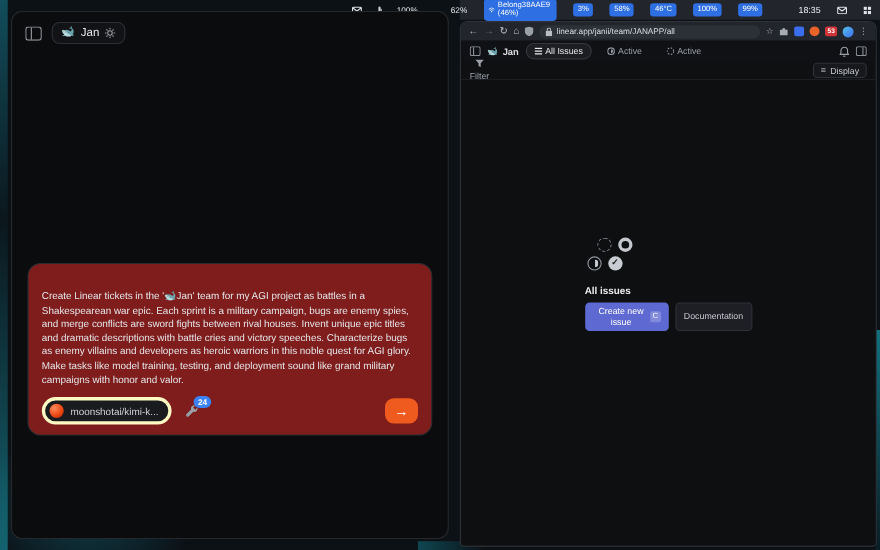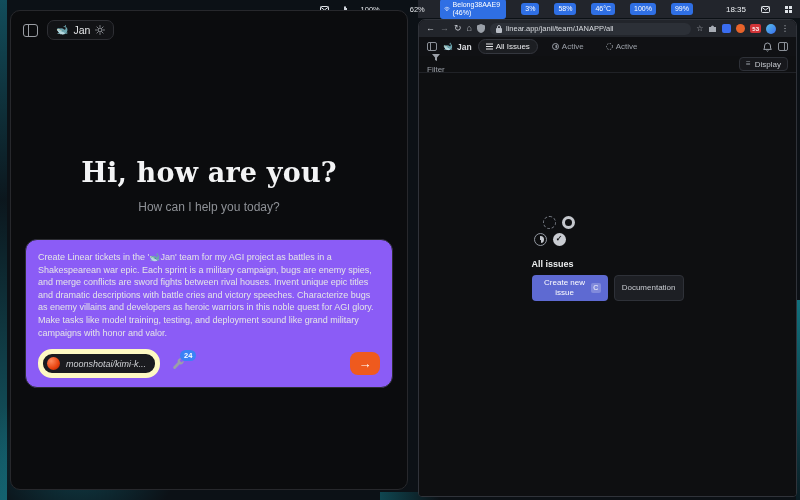--- a/index.html
+++ b/index.html
@@ -25,25 +25,25 @@
   .icon-btn { display:flex; align-items:center; cursor:pointer; }
   .workspace-pill { display:flex; align-items:center; gap:5px; border:1px solid #2e2f34;
     background:#121316; border-radius:7px; padding:3px 8px; cursor:pointer; }
   .ws-emoji { font-size:10px; line-height:1; }
   .ws-name { font-size:10.5px; color:#e7e8ea; }
   .greeting { text-align:center; margin-top:108px; }
   .greeting h1 { margin:0; font-family:"DejaVu Serif","Liberation Serif",serif;
     font-size:27px; font-weight:700; color:#f3f4f5; letter-spacing:.2px; }
   .greeting p { margin:12px 0 0; font-size:12px; color:#8e9196; }
   .composer { position:absolute; left:14px; right:14px; top:228px;
-    background:#8b5cf6; border:1px solid #2c2d32; border-radius:12px; padding:11px 12px 9px; }
+    background:#7f1d1d; border:1px solid #2c2d32; border-radius:12px; padding:23px 12px 9px; }
   .prompt-text { font-size:9px; line-height:1.4; color:#e4e5e8; }
   .composer-controls { display:flex; align-items:center; gap:12px; margin-top:10px; }
-  .model-chip { display:flex; align-items:center; gap:6px; background:#1a1b1f; border:5px solid #fef9c3;
-    border-radius:14px; padding:3px 9px 3px 4px; cursor:pointer;font-style:italic; }
+  .model-chip { display:flex; align-items:center; gap:6px; background:#1a1b1f; border:3px solid #fef9c3;
+    border-radius:14px; padding:3px 9px 3px 4px; cursor:pointer; }
   .model-logo { width:13px; height:13px; border-radius:50%;
     background:radial-gradient(circle at 32% 30%, #ff8a5c, #e8420e 60%, #9c1a06); }
   .model-name { font-size:9px; color:#cfd1d5; }
   .tools { position:relative; cursor:pointer; display:flex; align-items:flex-end; }
   .tools-badge { position:absolute; top:-7px; left:8px; background:#3b82f6; color:#fff;
     font-size:7.5px; font-weight:700; padding:1px 4px; border-radius:8px; line-height:1.2; }
   .spacer { flex:1; }
   .send-btn { width:30px; height:23px; border:none; border-radius:8px; background:#ef5a1e;
     color:#fff; font-size:13px; line-height:1; display:flex; align-items:center; justify-content:center; cursor:pointer; }
 
@@ -144,24 +144,20 @@
               <line x1="1.7" y1="1.7" x2="2.8" y2="2.8"></line>
               <line x1="7.2" y1="7.2" x2="8.3" y2="8.3"></line>
               <line x1="1.7" y1="8.3" x2="2.8" y2="7.2"></line>
               <line x1="7.2" y1="2.8" x2="8.3" y2="1.7"></line>
             </g>
           </svg>
       </span>
     </div>
   </header>
 
-  <div class="greeting">
-    <h1>Hi, how are you?</h1>
-    <p>How can I help you today?</p>
-  </div>
 
   <div class="composer">
     <div class="prompt-text">Create Linear tickets in the '🐋Jan' team for my AGI project as battles in a Shakespearean war epic. Each sprint is a military campaign, bugs are enemy spies, and merge conflicts are sword fights between rival houses. Invent unique epic titles and dramatic descriptions with battle cries and victory speeches. Characterize bugs as enemy villains and developers as heroic warriors in this noble quest for AGI glory. Make tasks like model training, testing, and deployment sound like grand military campaigns with honor and valor.</div>
     <div class="composer-controls">
       <div class="model-chip">
         <span class="model-logo"></span>
         <span class="model-name">moonshotai/kimi-k...</span>
       </div>
       <div class="tools">
         <svg width="13" height="13" viewBox="0 0 13 13">

